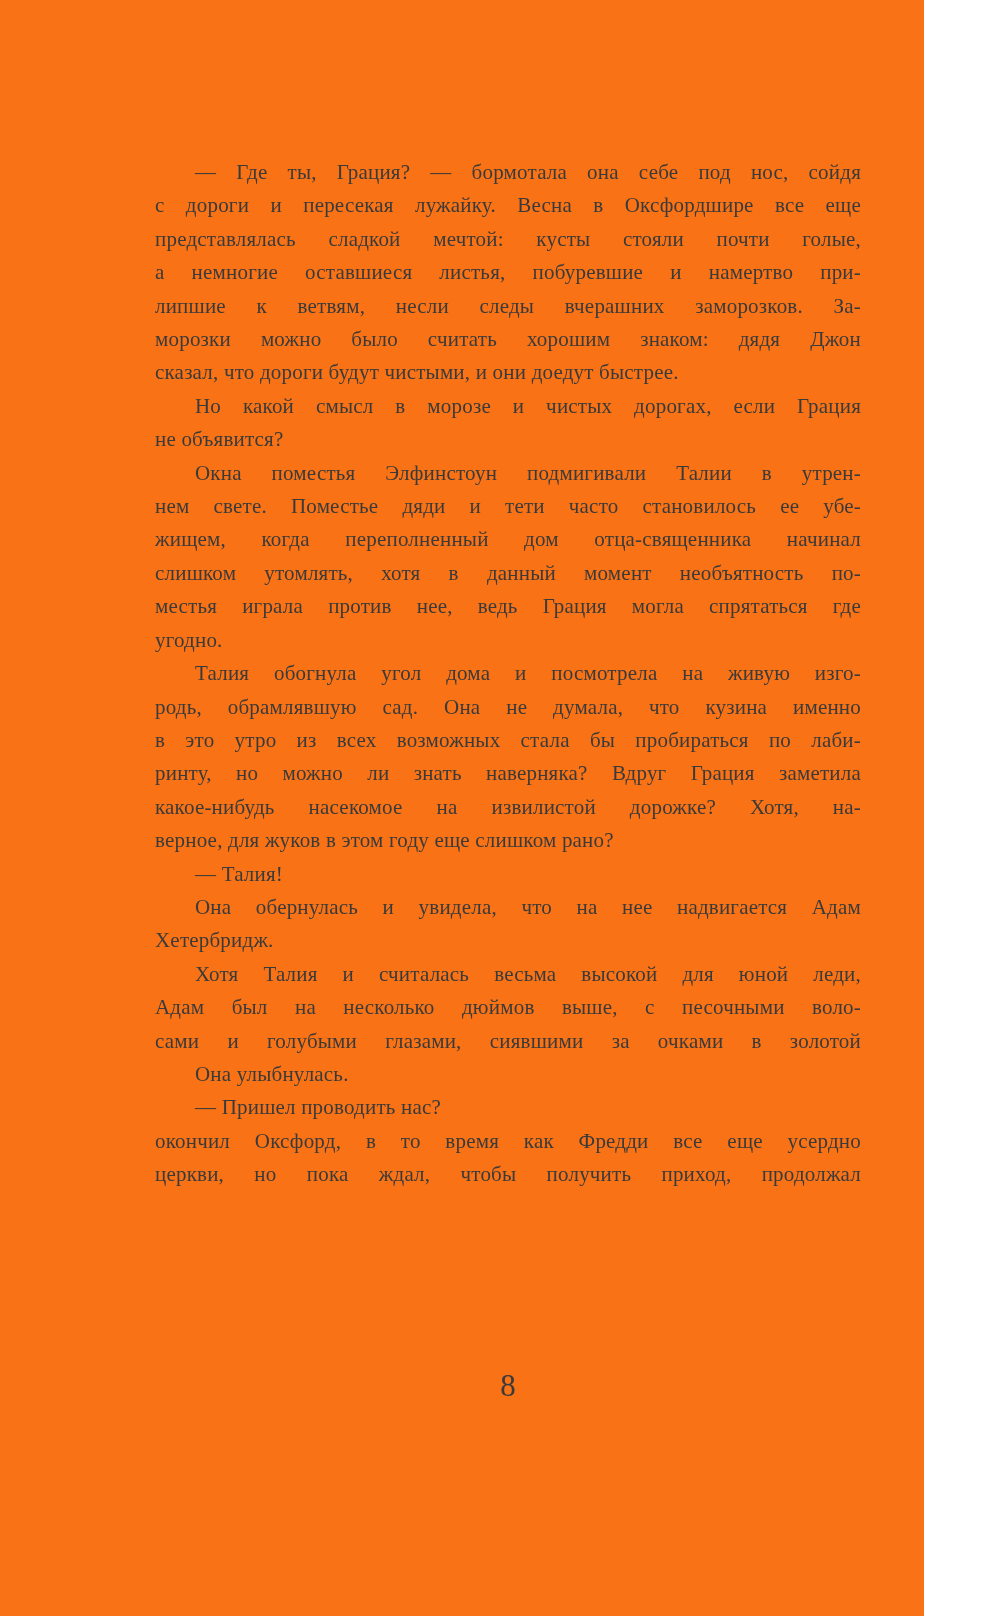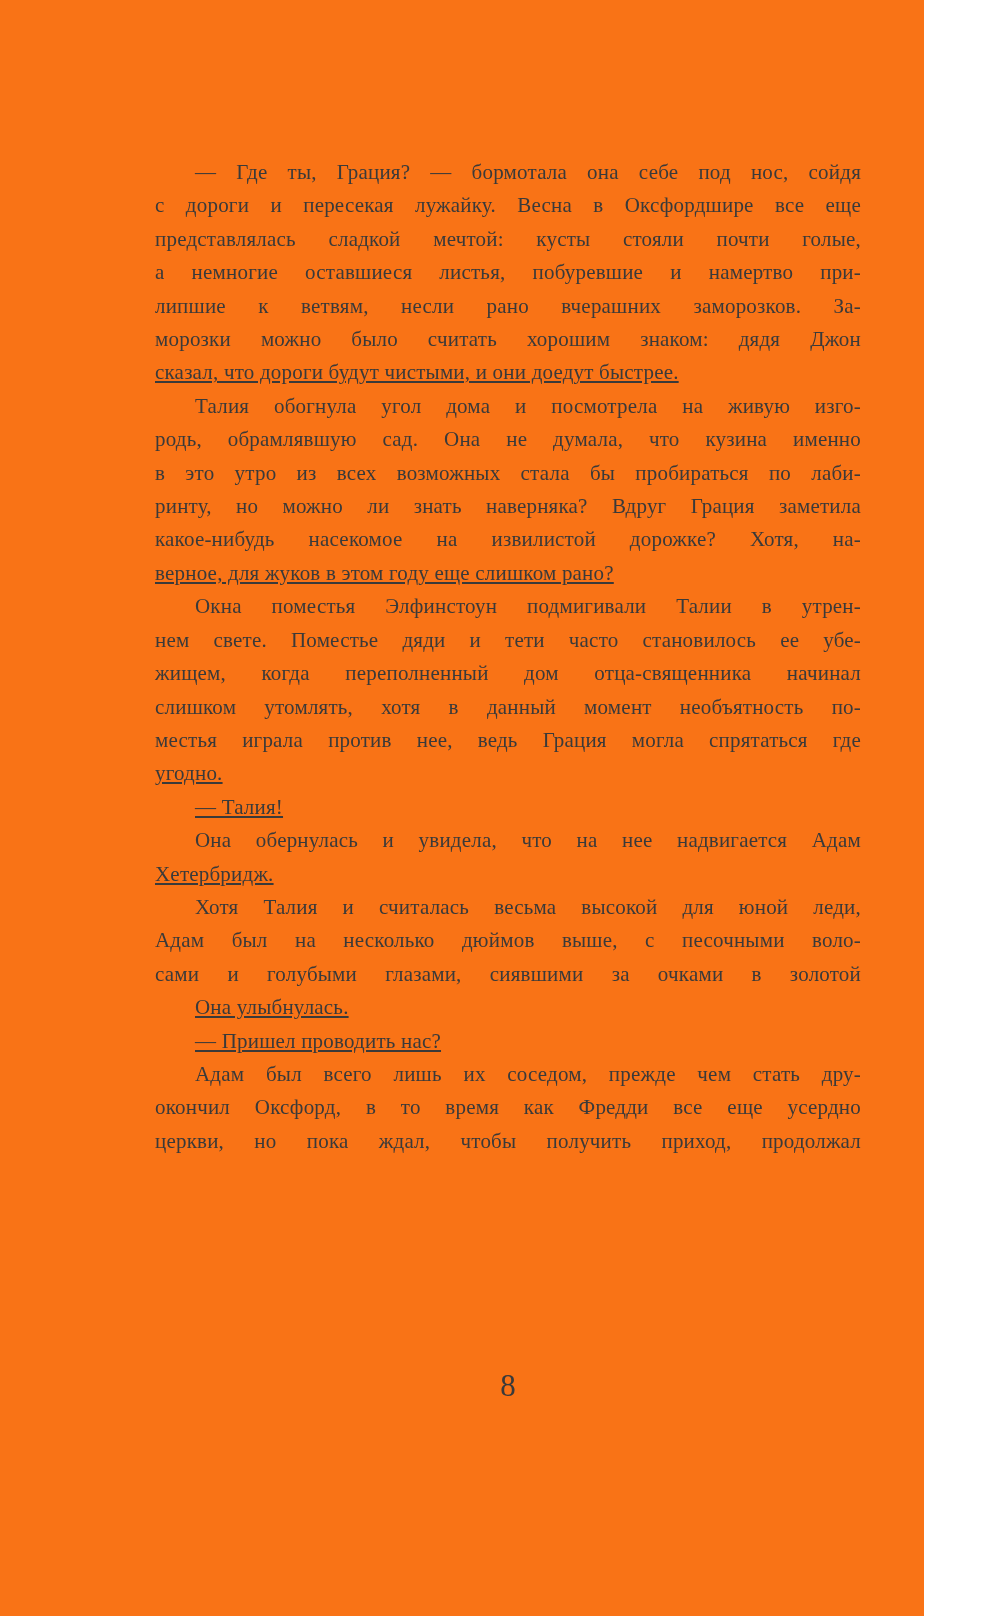--- a/index.html
+++ b/index.html
@@ -29,21 +29,20 @@
     margin: 0;
     padding: 0;
   }
   .line {
     text-align: justify;
     text-align-last: justify;
     min-height: 33.4px;
   }
   .line.last {
     text-align-last: left;
-    text-decoration: underline;
   }
   .line.first {
     text-indent: 40px;
   }
   .page-number {
     position: absolute;
     left: 155px;
     width: 706px;
     top: 1368px;
     text-align: center;
@@ -54,58 +53,61 @@
 </head>
 <body>
 
 <div class="book-page">
   <div class="text-block">
       <div class="paragraph">
         <div class="line first">— Где ты, Грация? — бормотала она себе под нос, сойдя</div>
         <div class="line">с дороги и пересекая лужайку. Весна в Оксфордшире все еще</div>
         <div class="line">представлялась сладкой мечтой: кусты стояли почти голые,</div>
         <div class="line">а немногие оставшиеся листья, побуревшие и намертво при-</div>
-        <div class="line">липшие к ветвям, несли рано вчерашних заморозков. За-</div>
+        <div class="line">липшие к ветвям, несли следы вчерашних заморозков. За-</div>
         <div class="line">морозки можно было считать хорошим знаком: дядя Джон</div>
         <div class="line last">сказал, что дороги будут чистыми, и они доедут быстрее.</div>
+      </div>
+      <div class="paragraph">
+        <div class="line first">Но какой смысл в морозе и чистых дорогах, если Грация</div>
+        <div class="line last">не объявится?</div>
+      </div>
+      <div class="paragraph">
+        <div class="line first">Окна поместья Элфинстоун подмигивали Талии в утрен-</div>
+        <div class="line">нем свете. Поместье дяди и тети часто становилось ее убе-</div>
+        <div class="line">жищем, когда переполненный дом отца-священника начинал</div>
+        <div class="line">слишком утомлять, хотя в данный момент необъятность по-</div>
+        <div class="line">местья играла против нее, ведь Грация могла спрятаться где</div>
+        <div class="line last">угодно.</div>
       </div>
       <div class="paragraph">
         <div class="line first">Талия обогнула угол дома и посмотрела на живую изго-</div>
         <div class="line">родь, обрамлявшую сад. Она не думала, что кузина именно</div>
         <div class="line">в это утро из всех возможных стала бы пробираться по лаби-</div>
         <div class="line">ринту, но можно ли знать наверняка? Вдруг Грация заметила</div>
         <div class="line">какое-нибудь насекомое на извилистой дорожке? Хотя, на-</div>
         <div class="line last">верное, для жуков в этом году еще слишком рано?</div>
-      </div>
-      <div class="paragraph">
-        <div class="line first">Окна поместья Элфинстоун подмигивали Талии в утрен-</div>
-        <div class="line">нем свете. Поместье дяди и тети часто становилось ее убе-</div>
-        <div class="line">жищем, когда переполненный дом отца-священника начинал</div>
-        <div class="line">слишком утомлять, хотя в данный момент необъятность по-</div>
-        <div class="line">местья играла против нее, ведь Грация могла спрятаться где</div>
-        <div class="line last">угодно.</div>
       </div>
       <div class="paragraph">
         <div class="line first last">— Талия!</div>
       </div>
       <div class="paragraph">
         <div class="line first">Она обернулась и увидела, что на нее надвигается Адам</div>
         <div class="line last">Хетербридж.</div>
       </div>
       <div class="paragraph">
         <div class="line first">Хотя Талия и считалась весьма высокой для юной леди,</div>
         <div class="line">Адам был на несколько дюймов выше, с песочными воло-</div>
         <div class="line">сами и голубыми глазами, сиявшими за очками в золотой</div>
       </div>
       <div class="paragraph">
         <div class="line first last">Она улыбнулась.</div>
       </div>
       <div class="paragraph">
         <div class="line first last">— Пришел проводить нас?</div>
       </div>
       <div class="paragraph">
-        <div class="line first">Адам был всего лишь их соседом, прежде чем стать дру-</div>
         <div class="line">окончил Оксфорд, в то время как Фредди все еще усердно</div>
         <div class="line">церкви, но пока ждал, чтобы получить приход, продолжал</div>
       </div>
     </div>
   <div class="page-number">8</div>
 </div>
 
 </body></html>

